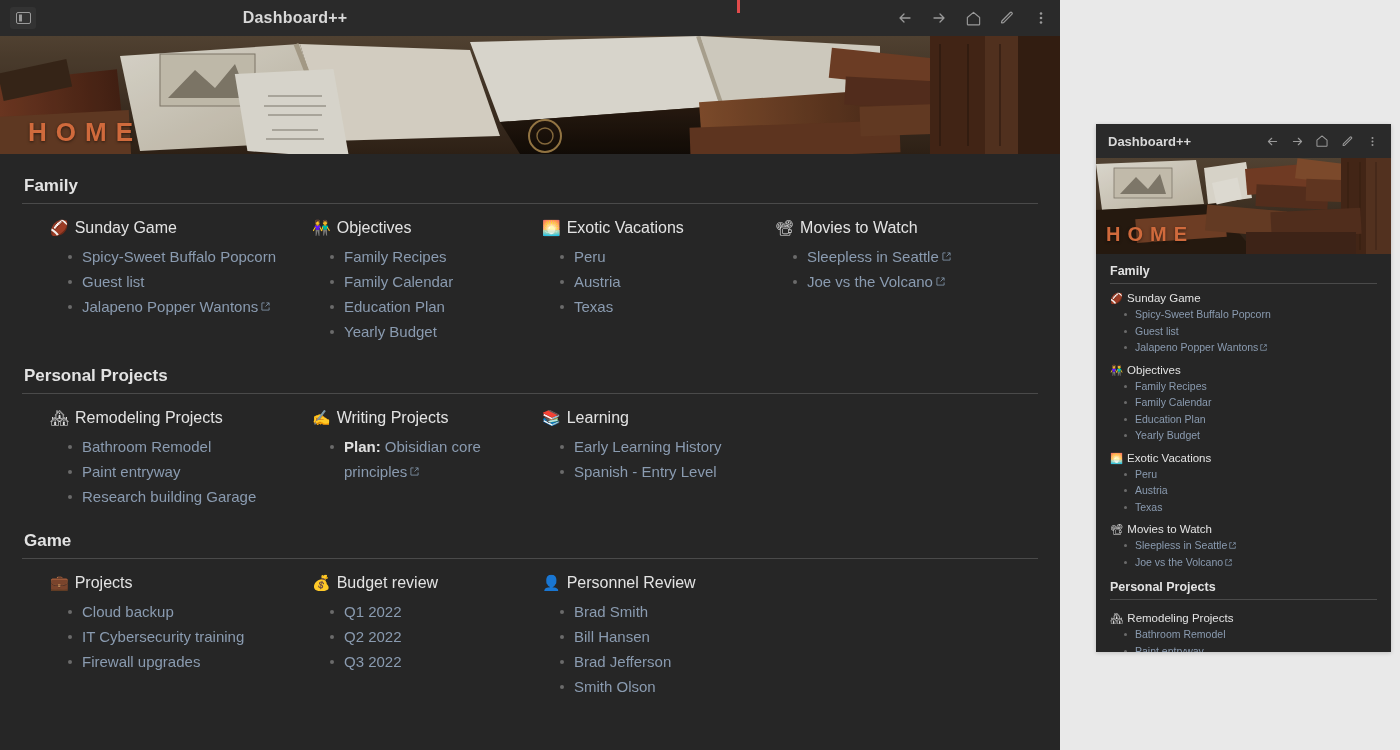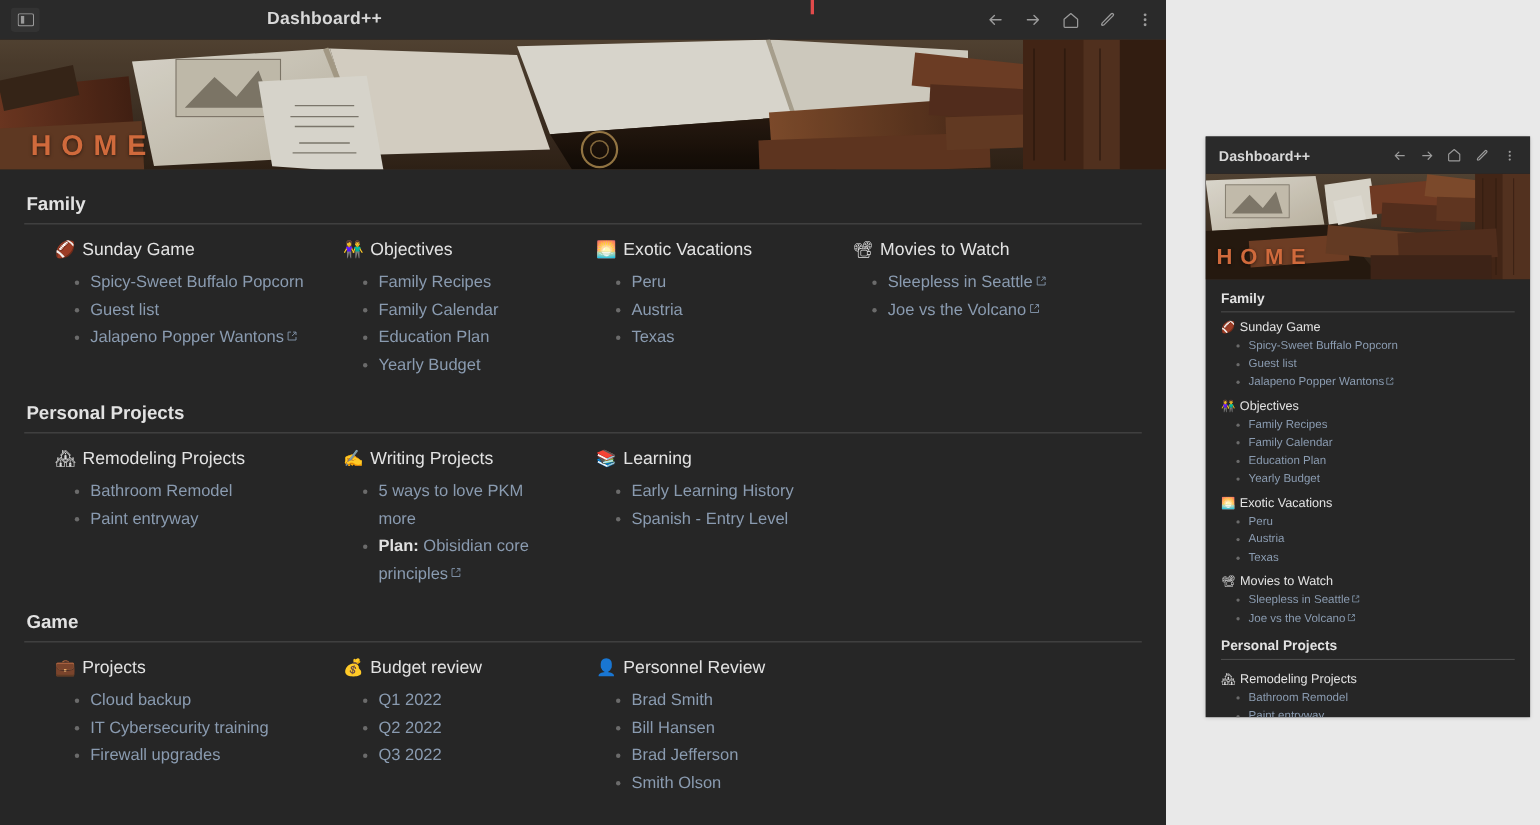--- a/index.html
+++ b/index.html
@@ -333,30 +333,30 @@
         <div class="cols">
 
           <div class="col" style="width:262px">
             <div class="card-title">
               <span class="emo">🏘</span>
               <span>Remodeling Projects</span>
             </div>
             <ul class="items">
               <li><span class="lnk">Bathroom Remodel</span></li>
               <li><span class="lnk">Paint entryway</span></li>
+              <li><span class="lnk">Research building Garage</span></li>
             </ul>
           </div>
 
           <div class="col" style="width:230px">
             <div class="card-title">
               <span class="emo">✍</span>
               <span>Writing Projects</span>
             </div>
             <ul class="items">
-              <li><span class="lnk">5 ways to love PKM more</span></li>
               <li><span class="bold">Plan:</span> <span class="lnk">Obisidian core principles</span><span class="ext"><svg width="9" height="9" viewBox="0 0 10 10">
                       <path d="M4 1H1v8h8V6" fill="none" stroke="#7d8fa3" stroke-width="1"></path>
                       <path d="M6 1h3v3M9 1L5 5" fill="none" stroke="#7d8fa3" stroke-width="1"></path>
                     </svg></span></li>
             </ul>
           </div>
 
           <div class="col">
             <div class="card-title">
               <span class="emo">📚</span>

